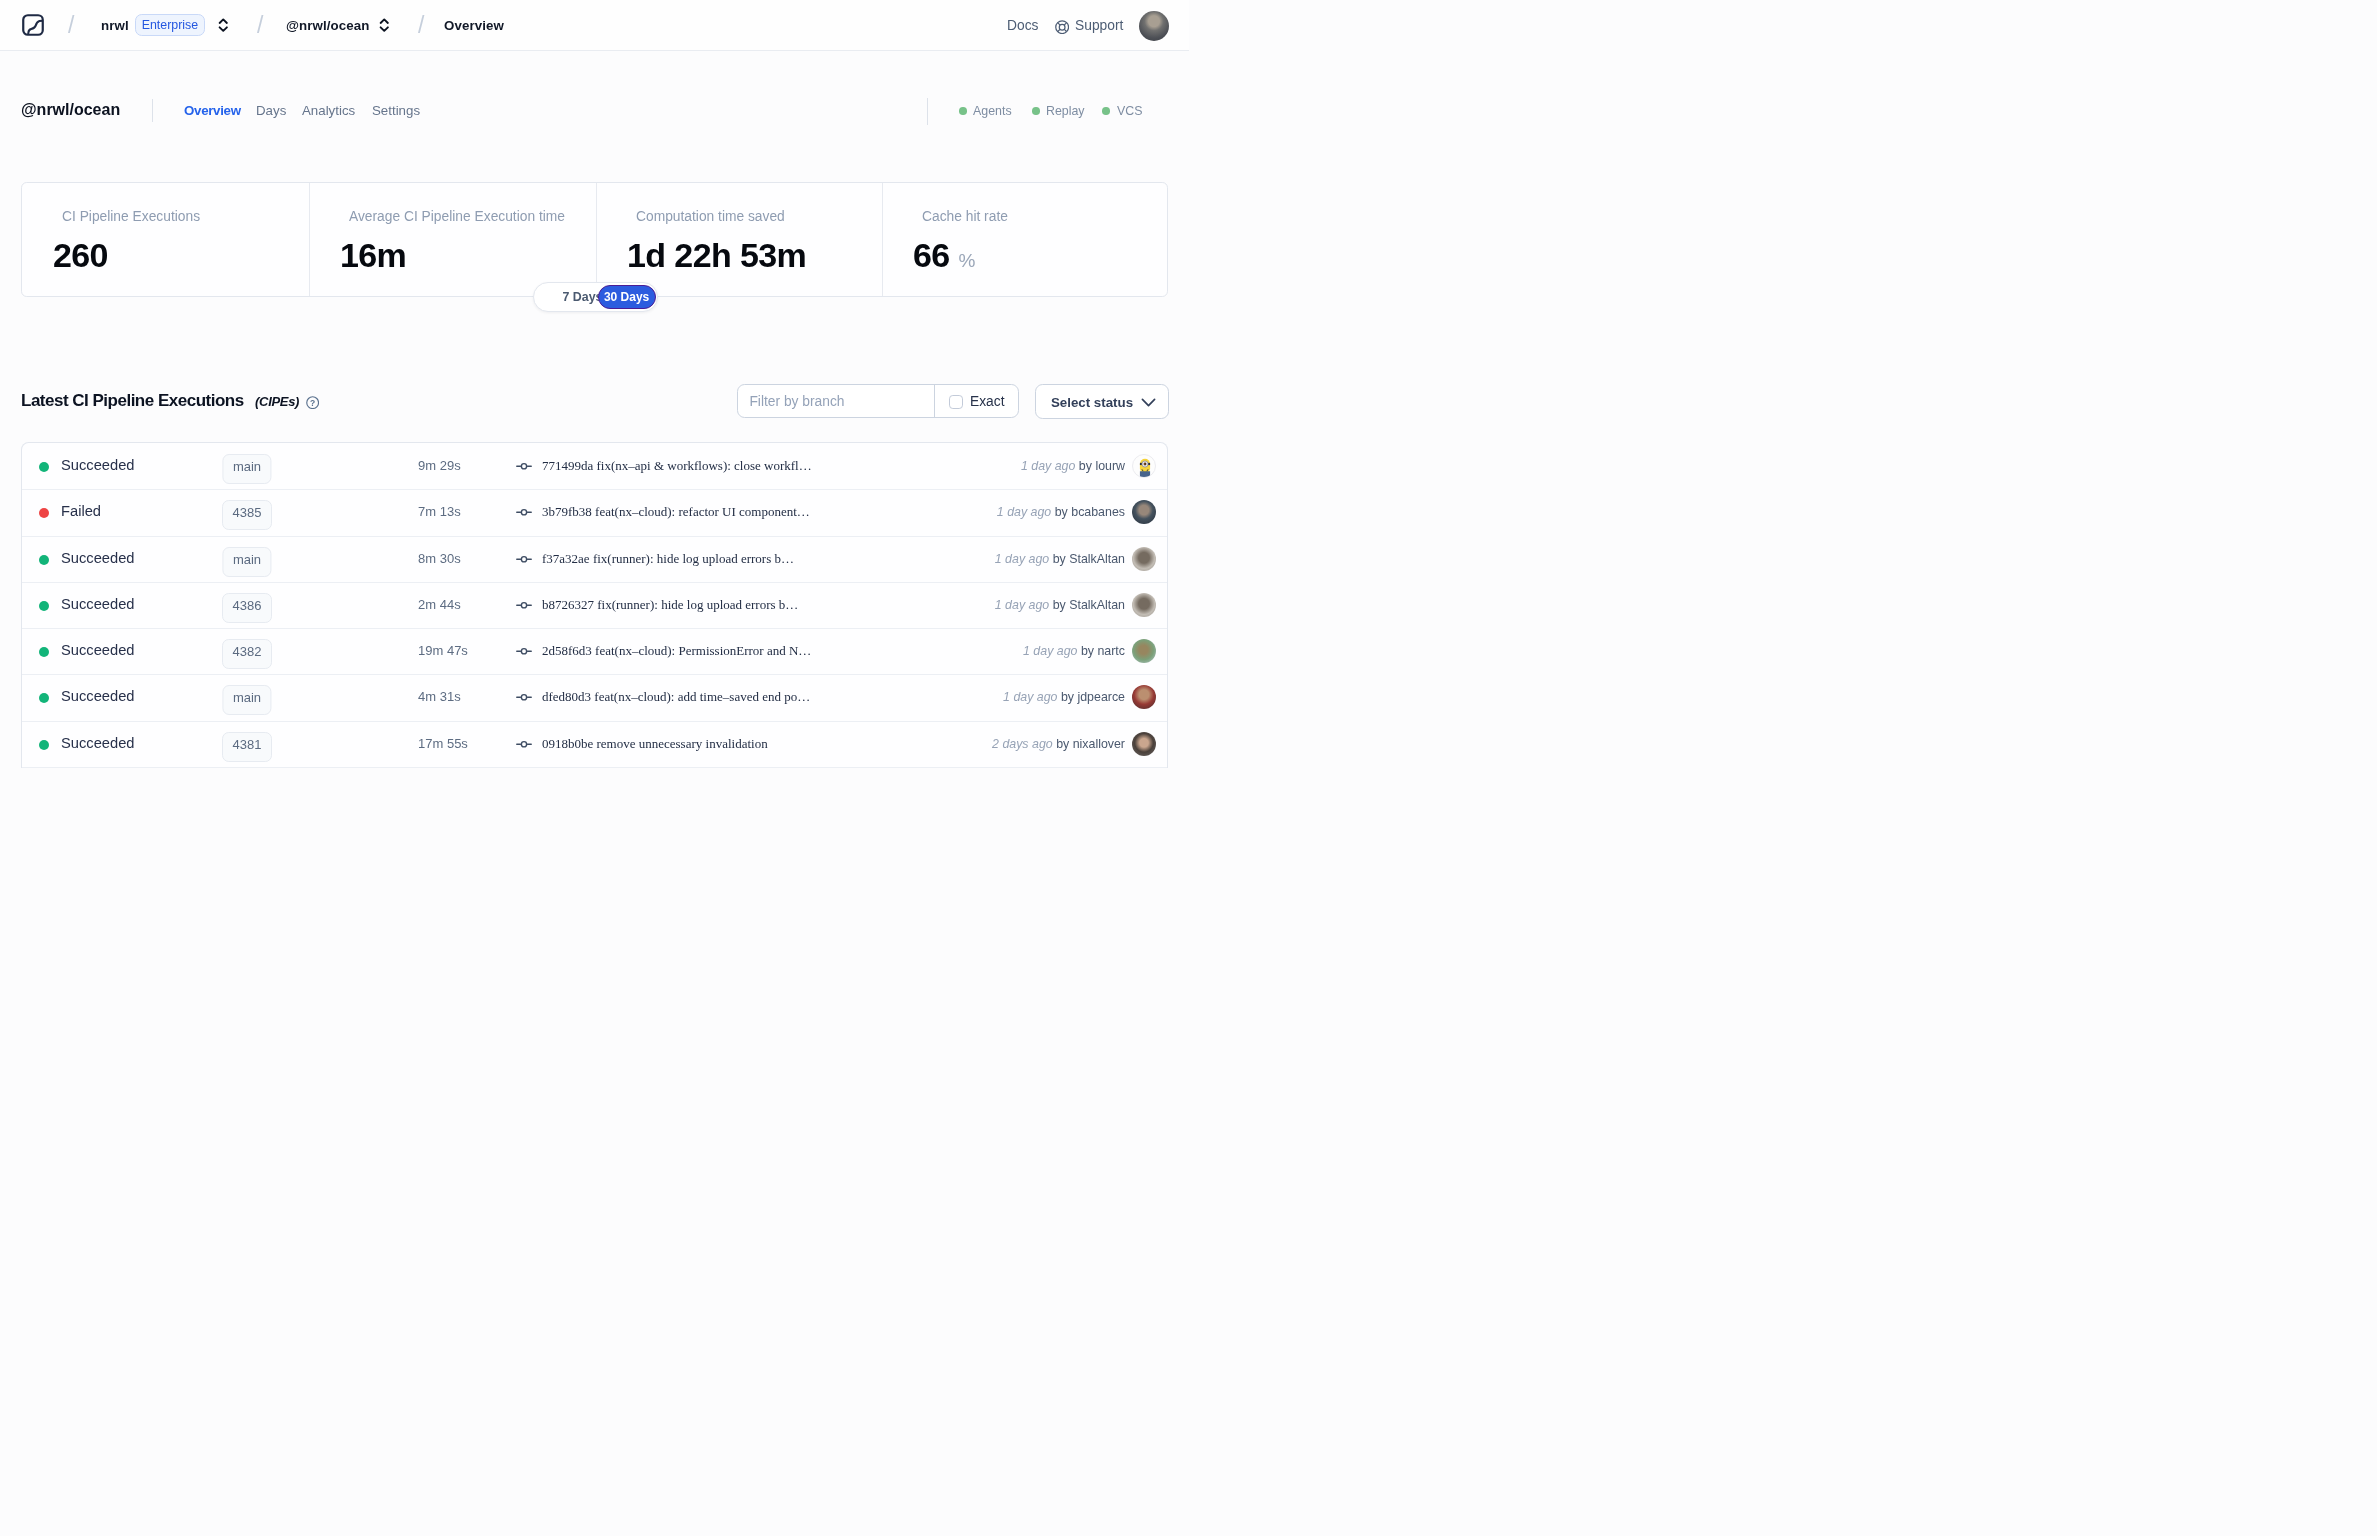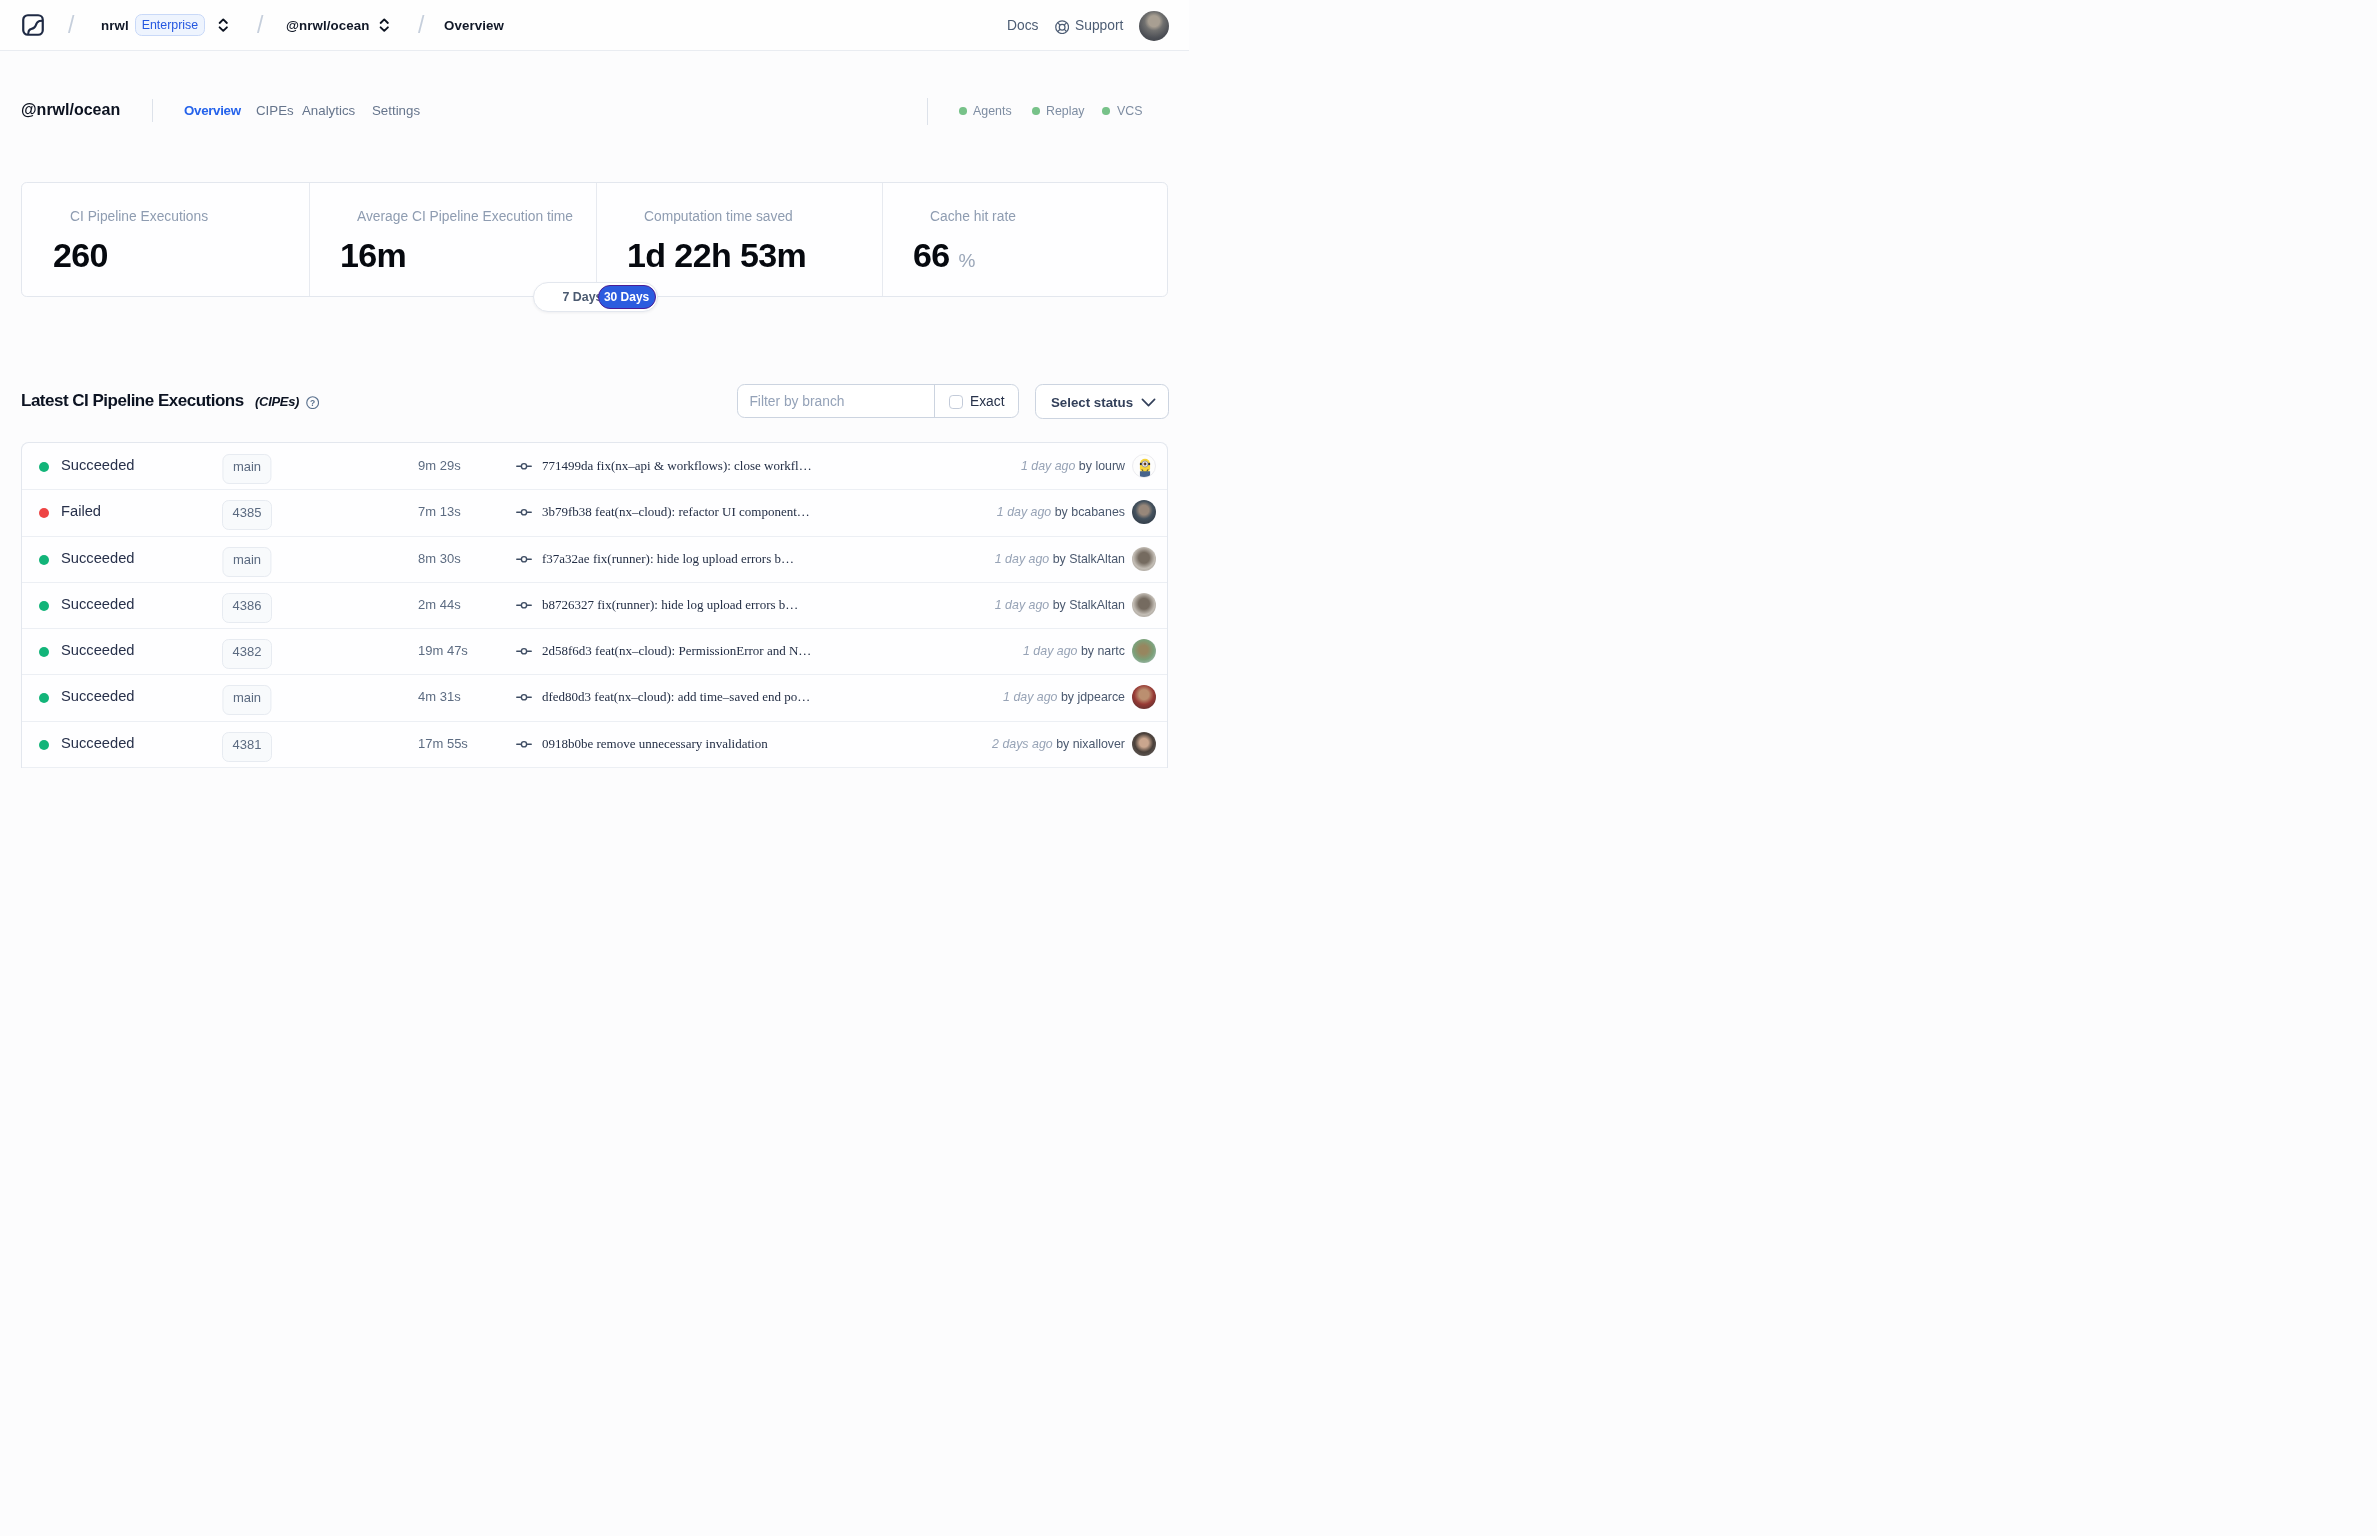--- a/index.html
+++ b/index.html
@@ -20,21 +20,21 @@
   .title { position:absolute; left:21px; top:101px; font-size:16px; font-weight:700; color:#0c1220; }
   .vsep { position:absolute; width:1px; background:#dde2ea; }
   .tab { font-size:13.3px; font-weight:400; color:#66758c; }
   .tab.active { color:#2563eb; font-weight:700; letter-spacing:-0.3px; }
   .statusdot { width:7.6px; height:7.6px; border-radius:50%; background:#77c289; display:inline-block; }
   .statuslbl { font-size:12.4px; color:#7e8da2; }
 
   
   #stats { position:absolute; left:21px; top:182px; width:1147px; height:115px; background:#fefeff; border:1px solid #e3e7ee; border-radius:5.7px; }
   .statcol { position:absolute; top:0; height:100%; width:287px; }
-  .statcol .lbl { position:absolute; left:48px; top:26px; font-size:13.8px; font-weight:500; color:#8e9cb1; }
+  .statcol .lbl { position:absolute; left:40px; top:26px; font-size:13.8px; font-weight:500; color:#8e9cb1; }
   .statcol .val { position:absolute; left:31px; top:53px; font-size:34px; font-weight:700; color:#06090f; letter-spacing:-0.6px; }
   .statcol .pct { font-size:19px; font-weight:400; color:#9aa6b8; letter-spacing:0; }
   .statdiv { position:absolute; top:0; bottom:0; width:1px; background:#e7eaf0; }
 
   
   #pill { position:absolute; left:533px; top:282px; width:125px; height:30px; background:#fff; border:1px solid #e3e7ee; border-radius:16px; box-shadow:0 1px 2.9px rgba(15,23,42,.06); }
   #pill .seg7 { position:absolute; left:16px; top:0; width:65px; height:28.5px; line-height:28.5px; text-align:center; font-size:12.4px; font-weight:600; color:#4b5a70; }
   #pill .seg30 { position:absolute; right:1.4px; top:2.4px; width:58px; height:24px; line-height:22px; text-align:center; font-size:12px; font-weight:700; color:#fff; background:#2c5cdf; border:1px solid #4c1d95; border-radius:13.3px; }
 
   
@@ -102,21 +102,21 @@
         <circle cx="7.5" cy="7.5" r="3"></circle>
       <path d="M5.4 5.4 L3 3 M9.6 5.4 L12 3 M9.6 9.6 L12 12 M5.4 9.6 L3 12"></path>
     </svg>
     <span class="abs hnav" style="left:1075px; top:18px;">Support</span>
     <div class="abs" style="left:1139px; top:10.5px; width:30px; height:30px; border-radius:50%; background:radial-gradient(circle at 50% 34%, #a89f92 0 22%, #70706f 38%, #4c4f55 68%, #3b3e44 100%);"></div>
   </div>
 
   <div class="title">@nrwl/ocean</div>
   <div class="vsep" style="left:152px; top:99px; height:23px;"></div>
   <span class="abs tab active" style="left:184px; top:103px;">Overview</span>
-  <span class="abs tab" style="left:256px; top:103px;">CIPEs</span>
+  <span class="abs tab" style="left:256px; top:103px;">Days</span>
   <span class="abs tab" style="left:302px; top:103px;">Analytics</span>
   <span class="abs tab" style="left:372px; top:103px;">Settings</span>
   <div class="vsep" style="left:927px; top:98px; height:27px;"></div>
   <span class="abs statusdot" style="left:959px; top:107px;"></span>
   <span class="abs statuslbl" style="left:973px; top:104px;">Agents</span>
   <span class="abs statusdot" style="left:1032px; top:107px;"></span>
   <span class="abs statuslbl" style="left:1046px; top:104px;">Replay</span>
   <span class="abs statusdot" style="left:1102px; top:107px;"></span>
   <span class="abs statuslbl" style="left:1117px; top:104px;">VCS</span>
 

